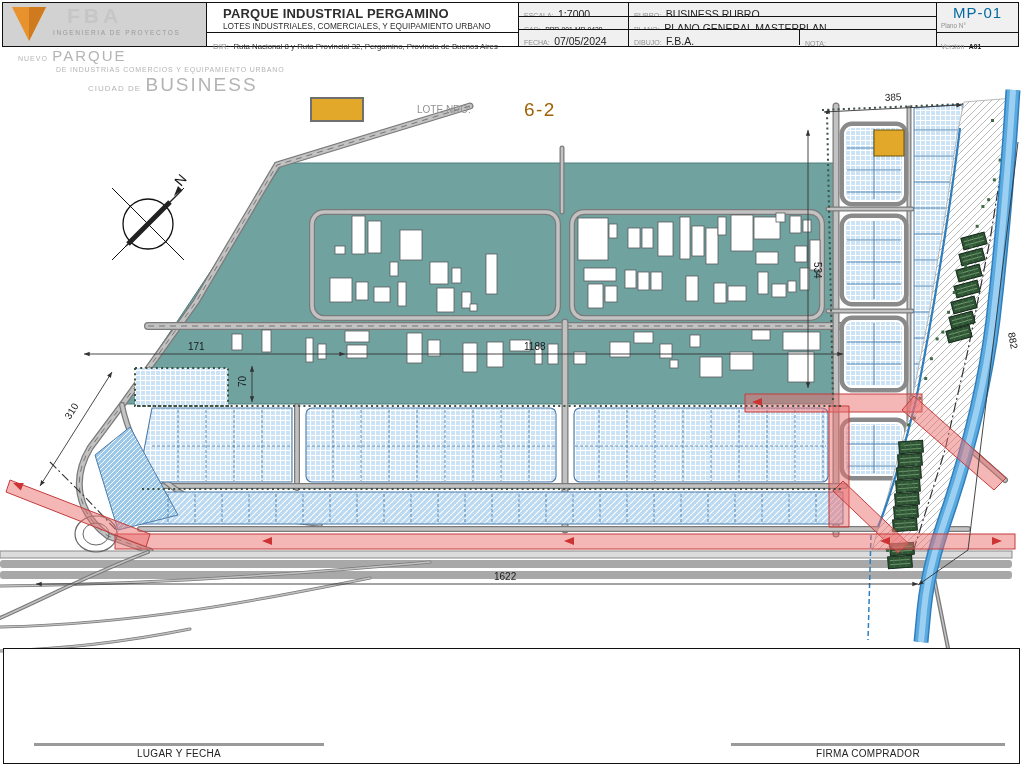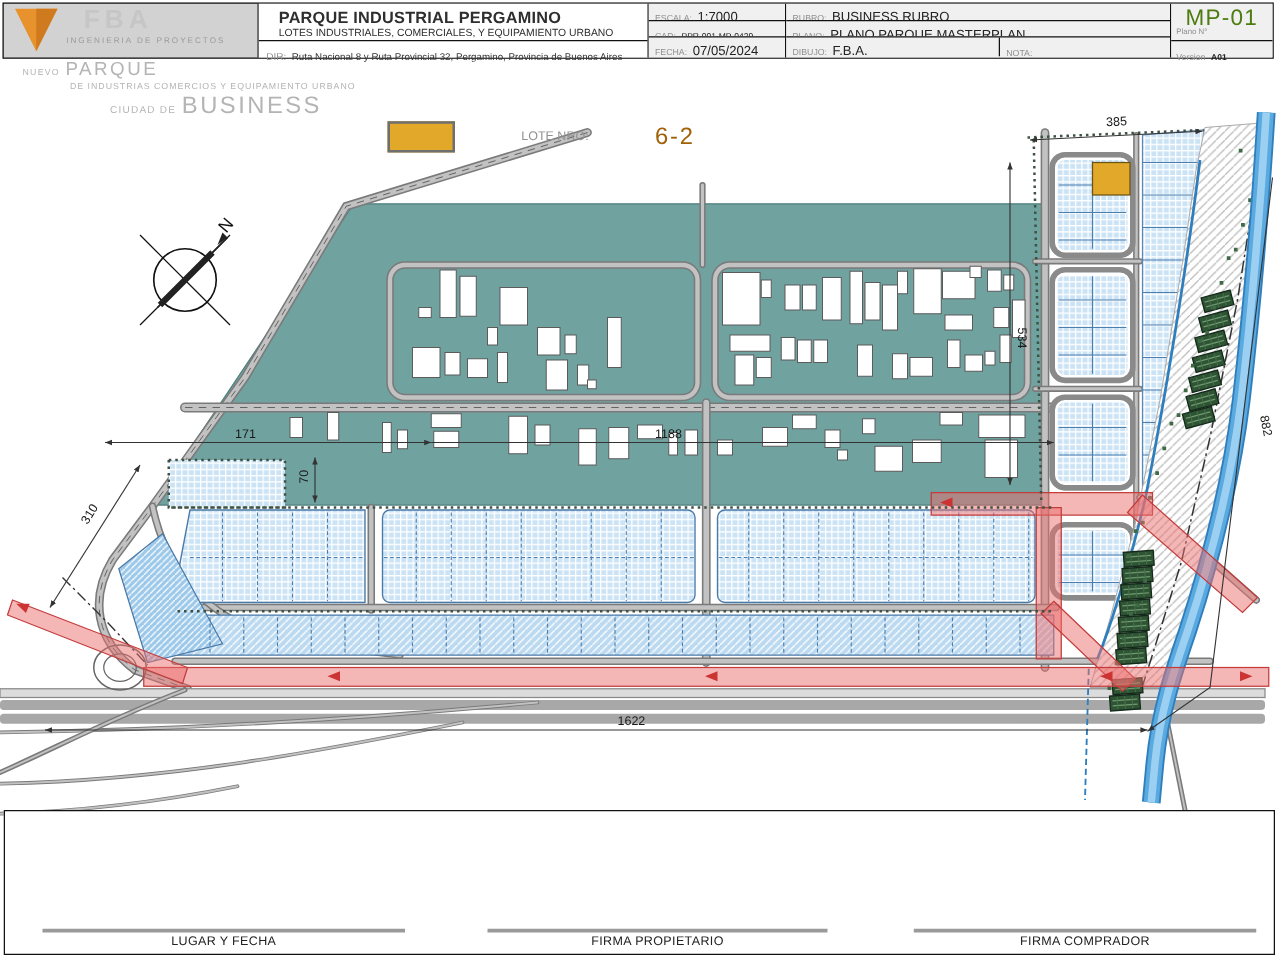--- a/index.html
+++ b/index.html
@@ -24,21 +24,21 @@
   .h-c3{left:516px;width:110px;border-right:1.5px solid #111;background:#f0f0f0;}
   .h-c4{left:626px;width:308px;border-right:1.5px solid #111;background:#f0f0f0;}
   .h-c5{left:934px;width:81px;background:#f0f0f0;}
   .row{position:absolute;left:0;width:100%;box-sizing:border-box;padding:1px 0 0 5px;white-space:nowrap;overflow:hidden;}
   .r1{top:0;height:14px;border-bottom:1px solid #111;}
   .r2{top:14px;height:13px;border-bottom:1px solid #111;}
   .r3{top:27px;height:15px;}
   .val-lg{font-size:10.5px;color:#222;}
   .val-sm{font-size:6.8px;color:#222;}
   .nota{position:absolute;left:170px;top:27px;width:138px;height:15px;border-left:1px solid #111;padding:2px 0 0 5px;box-sizing:border-box;}
-  .mp{position:absolute;left:0;top:1px;width:100%;text-align:center;font-size:18px;letter-spacing:1px;color:#4d7c0f;}
+  .mp{position:absolute;left:0;top:1px;width:100%;text-align:center;font-size:15px;letter-spacing:1px;color:#0369a1;}
   .planon{position:absolute;left:4px;top:19px;font-size:6.3px;color:#8f8f8f;}
   .vrow{position:absolute;left:0;top:29px;width:100%;height:13px;border-top:1px solid #111;padding:2px 0 0 4px;box-sizing:border-box;}
   
   .banner{position:absolute;left:18px;top:48px;color:#b4b4b4;line-height:1;}
   .b1s{font-size:7px;letter-spacing:1px;}
   .b1l{font-size:15px;letter-spacing:2px;}
   .b2{font-size:7px;letter-spacing:.8px;margin:2px 0 0 38px;}
   .b3{margin:2px 0 0 70px;}
   .b3s{font-size:8px;letter-spacing:1px;}
   .b3l{font-size:19px;letter-spacing:2px;}
@@ -514,21 +514,21 @@
       <span class="val-lg">1:7000</span></div>
     <div class="row r2"><span class="lab">CAD:</span>
       <span class="val-sm">PPR-001-MP-0429</span></div>
     <div class="row r3"><span class="lab">FECHA:</span>
       <span class="val-lg">07/05/2024</span></div>
   </div>
   <div class="cell h-c4">
     <div class="row r1"><span class="lab">RUBRO:</span>
       <span class="val-lg">BUSINESS RUBRO</span></div>
     <div class="row r2"><span class="lab">PLANO:</span>
-      <span class="val-lg">PLANO PARQUE MASTERPLAN</span></div>
+      <span class="val-lg">PLANO GENERAL MASTERPLAN</span></div>
     <div class="row r3" style="width:170px;"><span class="lab">DIBUJO:</span>
       <span class="val-lg">F.B.A.</span></div>
     <div class="nota"><span class="lab">NOTA:</span></div>
   </div>
   <div class="cell h-c5">
     <div class="mp">MP-01</div>
     <div class="planon">Plano N°</div>
     <div class="vrow"><span class="lab">Version</span>
       <span class="val-sm" style="font-weight:bold;">A01</span></div>
   </div>
@@ -550,23 +550,19 @@
   <span class="swatch" style="background: rgb(226, 168, 42);"></span>
   <span class="leg-lab">LOTE NRO:</span>
   <span class="leg-val">6-2</span>
 </div>
 
 <div class="footer">
   <div class="sig" style="left:30px;width:290px;">
     <div class="bar"></div>
     <div class="slab">LUGAR Y FECHA</div>
   </div>
-  <div class="sig" style="left:386px;width:272px;">
-    <div class="bar"></div>
-    <div class="slab">FIRMA PROPIETARIO</div>
-  </div>
   <div class="sig" style="left:727px;width:274px;">
     <div class="bar"></div>
     <div class="slab">FIRMA COMPRADOR</div>
   </div>
 </div>
 
 </div>
 
 </body></html>

